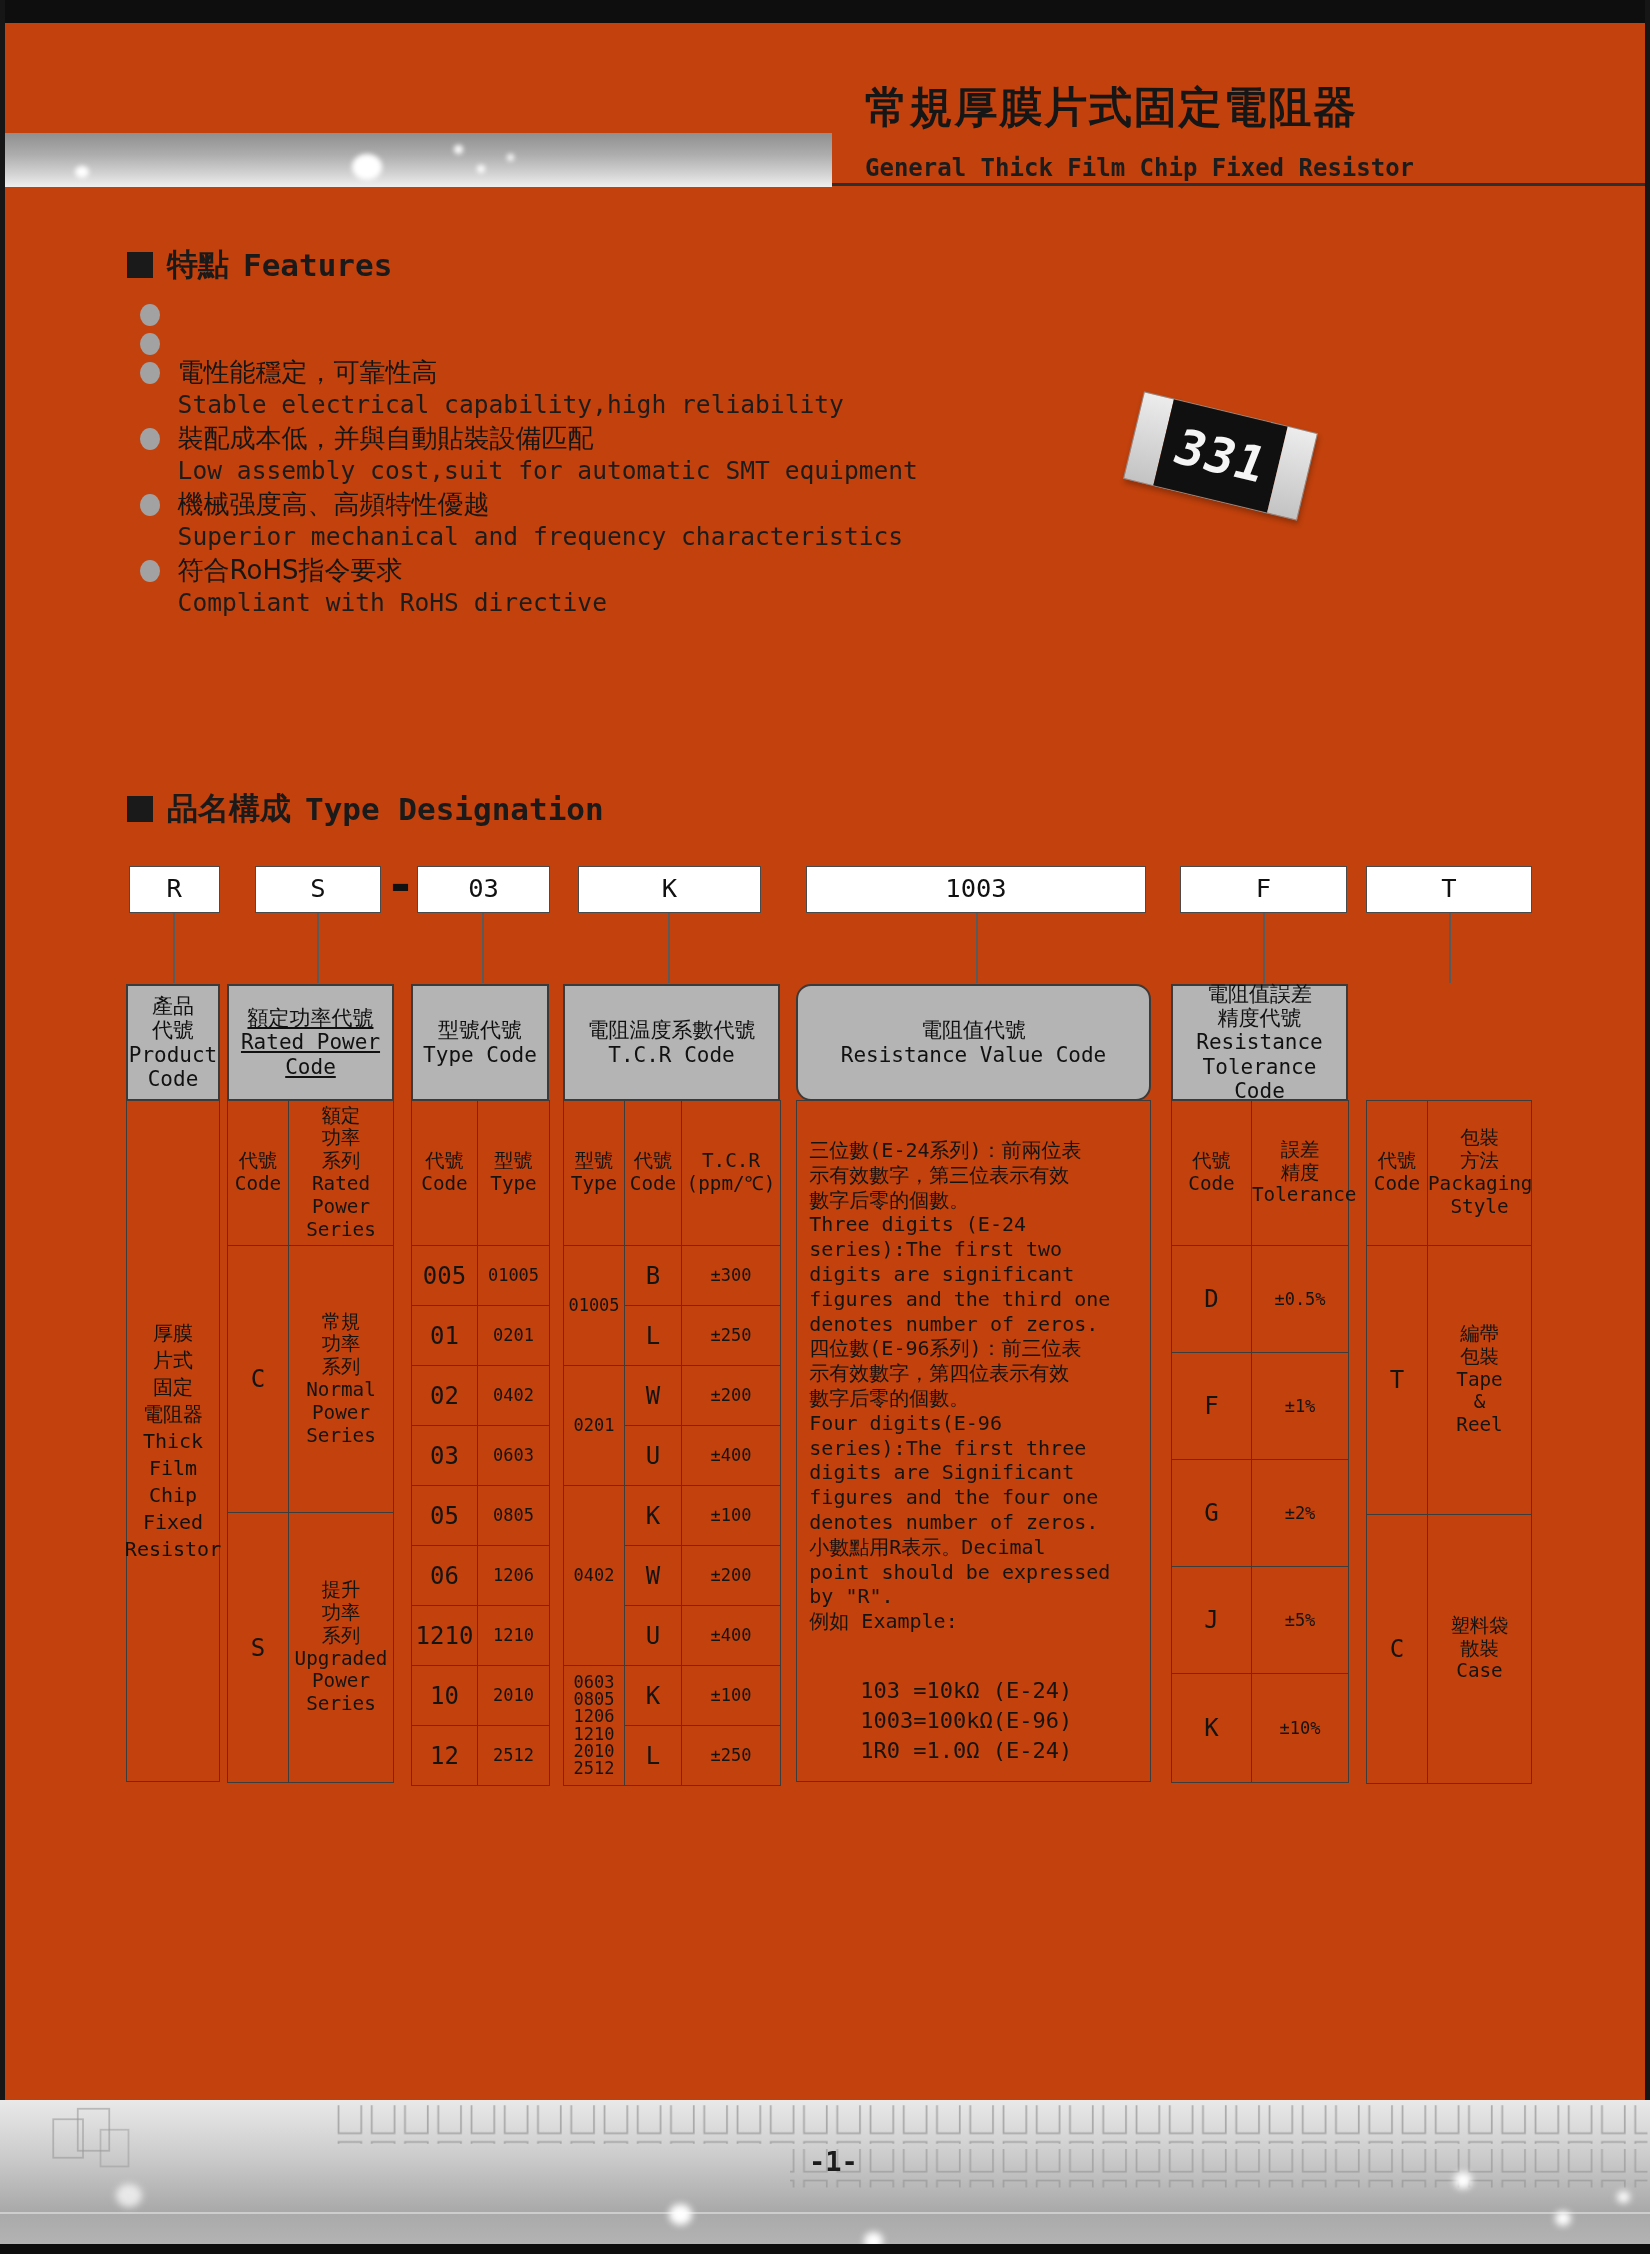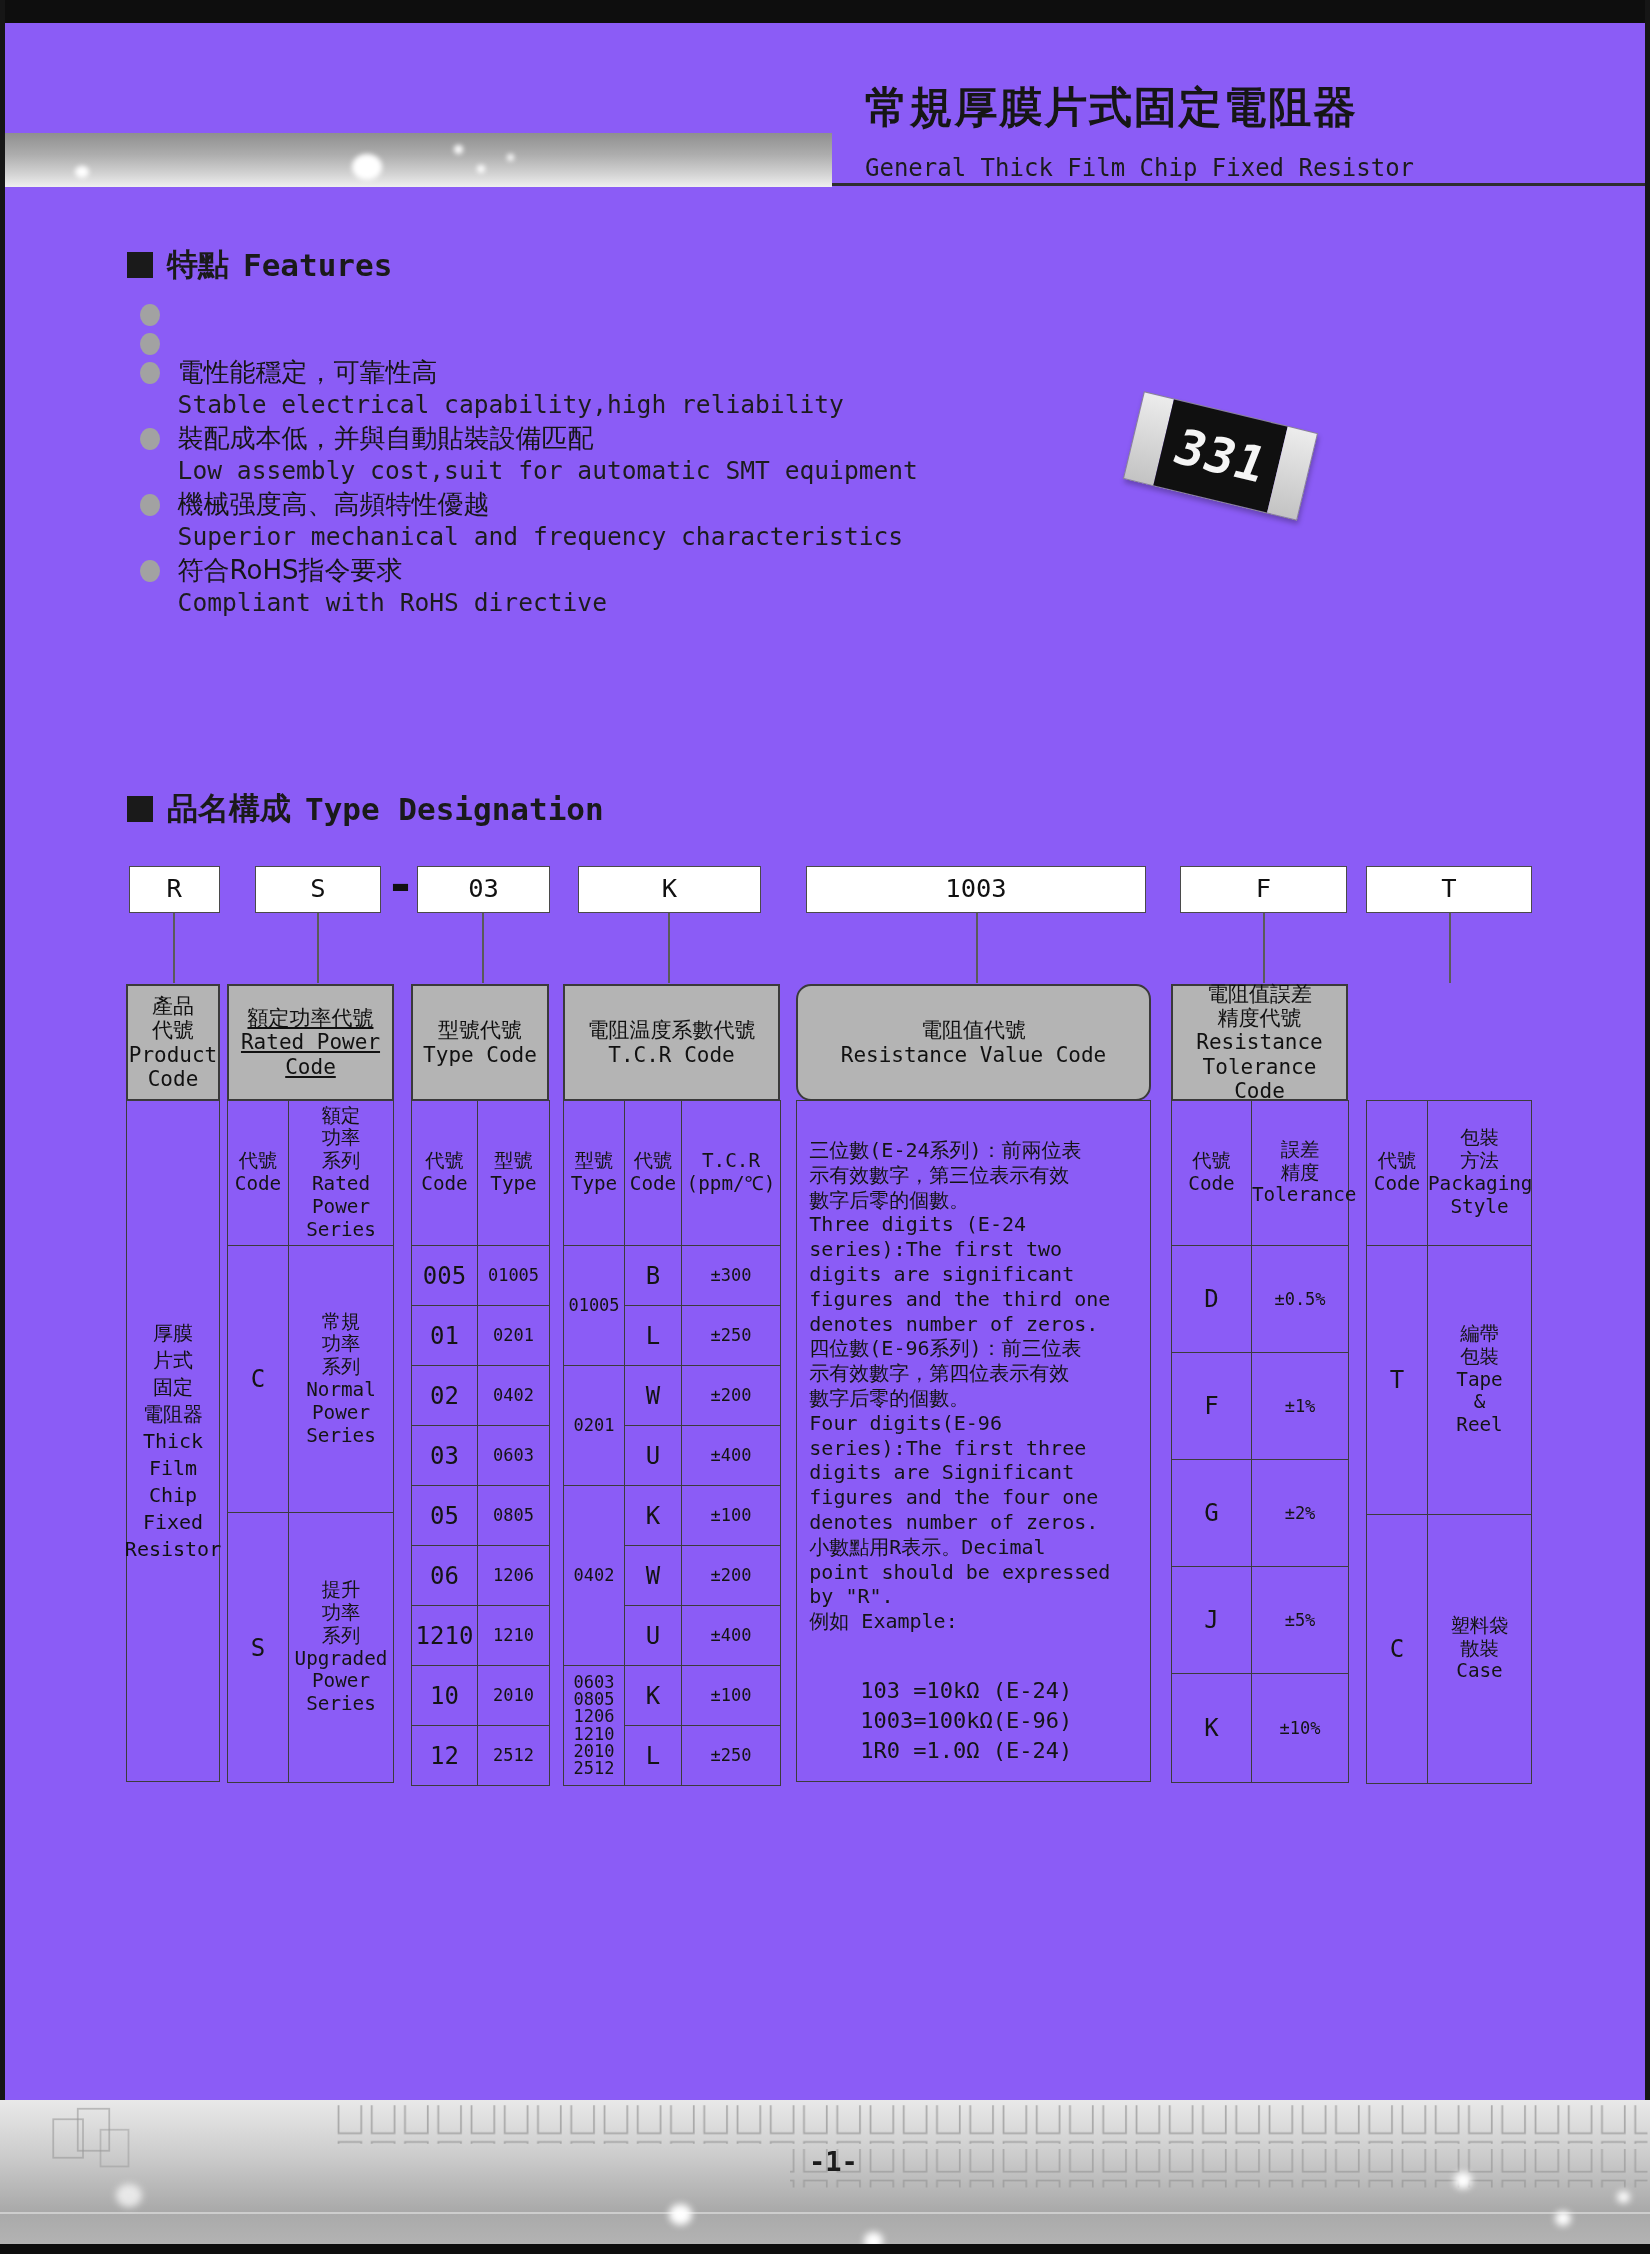--- a/index.html
+++ b/index.html
@@ -1,30 +1,30 @@
 <!DOCTYPE html>
 <html style="font-size:14px"><head>
 <meta charset="utf-8">
 <style>
   html,body{margin:0;padding:0;background:#666;}
-  .page{position:relative;width:1650px;height:2254px;background:#8b5cf6;overflow:hidden;
+  .page{position:relative;width:1650px;height:2254px;background:#c2410c;overflow:hidden;
         font-family:"DejaVu Sans","Liberation Sans",sans-serif;color:#111;}
   .abs{position:absolute;}
   
   .edge-top{left:0;top:0;width:1650px;height:23px;background:#0e0e0e;}
   .edge-left{left:0;top:0;width:5.3px;height:2254px;background:#161616;}
   .edge-right{right:0;top:0;width:5.3px;height:2254px;background:#161616;}
   .edge-bottom{left:0;bottom:0;width:1650px;height:10.5px;background:#0e0e0e;z-index:9;}
   
   .band{left:5.3px;top:133px;width:827px;height:54px;
         background:linear-gradient(180deg,#8f8f8f 0%,#adadad 40%,#d2d2d2 75%,#efefef 100%);}
   .sparkle{position:absolute;background:#fff;border-radius:50%;filter:blur(2.6px);}
   .hrule{left:832px;top:183px;width:813px;height:2.6px;background:#2e2e2e;}
   .title-zh{left:865px;top:79px;font-size:43px;font-weight:900;letter-spacing:1.8px;color:#161616;}
-  .title-en{left:865px;top:154px;font-size:24px;font-weight:400;
+  .title-en{left:865px;top:154px;font-size:24px;font-weight:700;
             font-family:"DejaVu Sans Mono","Liberation Mono",monospace;color:#1c1c1c;}
   
   .sec-head{display:flex;align-items:center;gap:14px;font-size:31px;font-weight:700;
             font-family:"DejaVu Sans Mono","Liberation Mono",monospace;color:#1a1a1a;}
   .sq{width:26px;height:26px;background:#1a1a1a;flex:0 0 auto;}
   
   .feat-list{left:140px;top:298px;width:966px;}
   .feat-item{display:flex;margin-bottom:0.9px;}
   .bullet{width:20px;height:22px;border-radius:50%;background:#a2a2a2;margin:6.1px 17.6px 0 0;flex:0 0 auto;}
   .feat-zh{font-size:26px;line-height:32px;color:#161616;}

